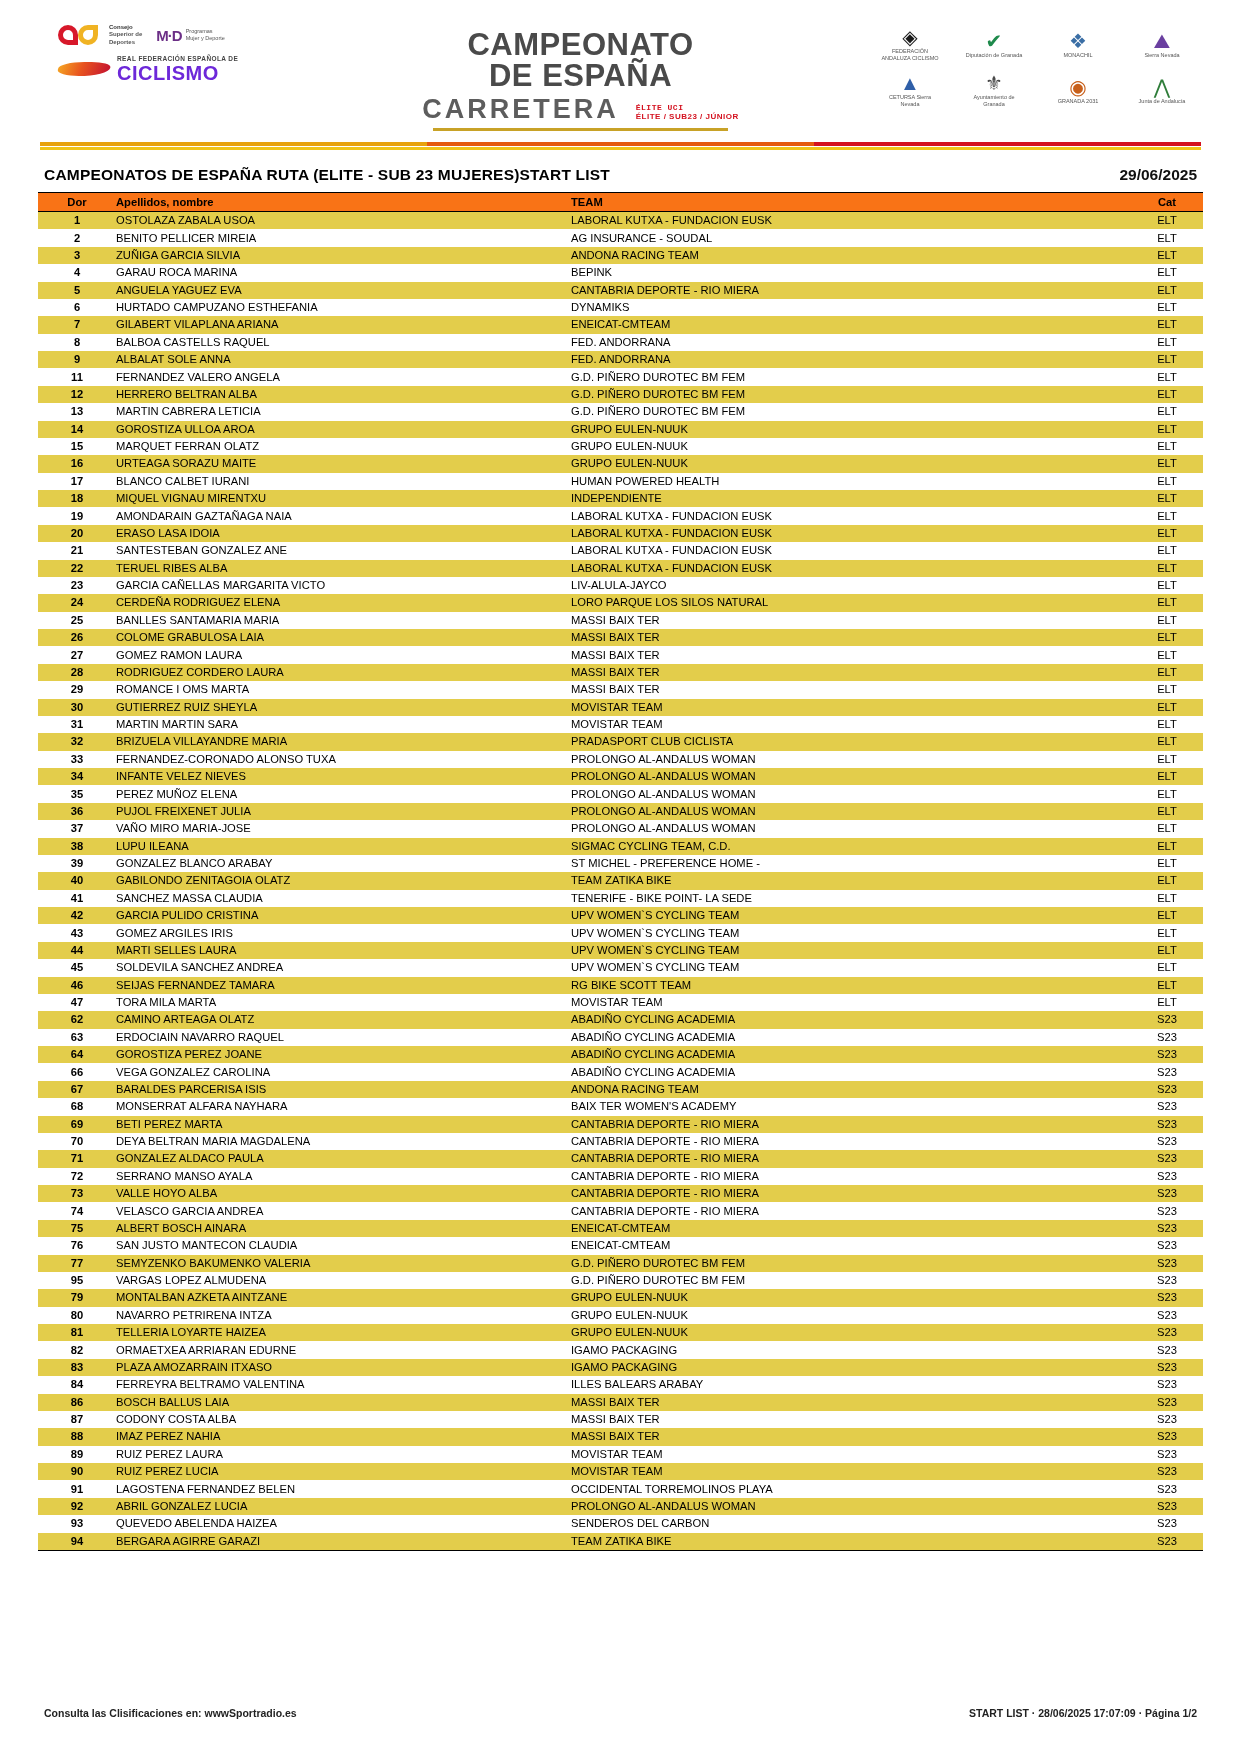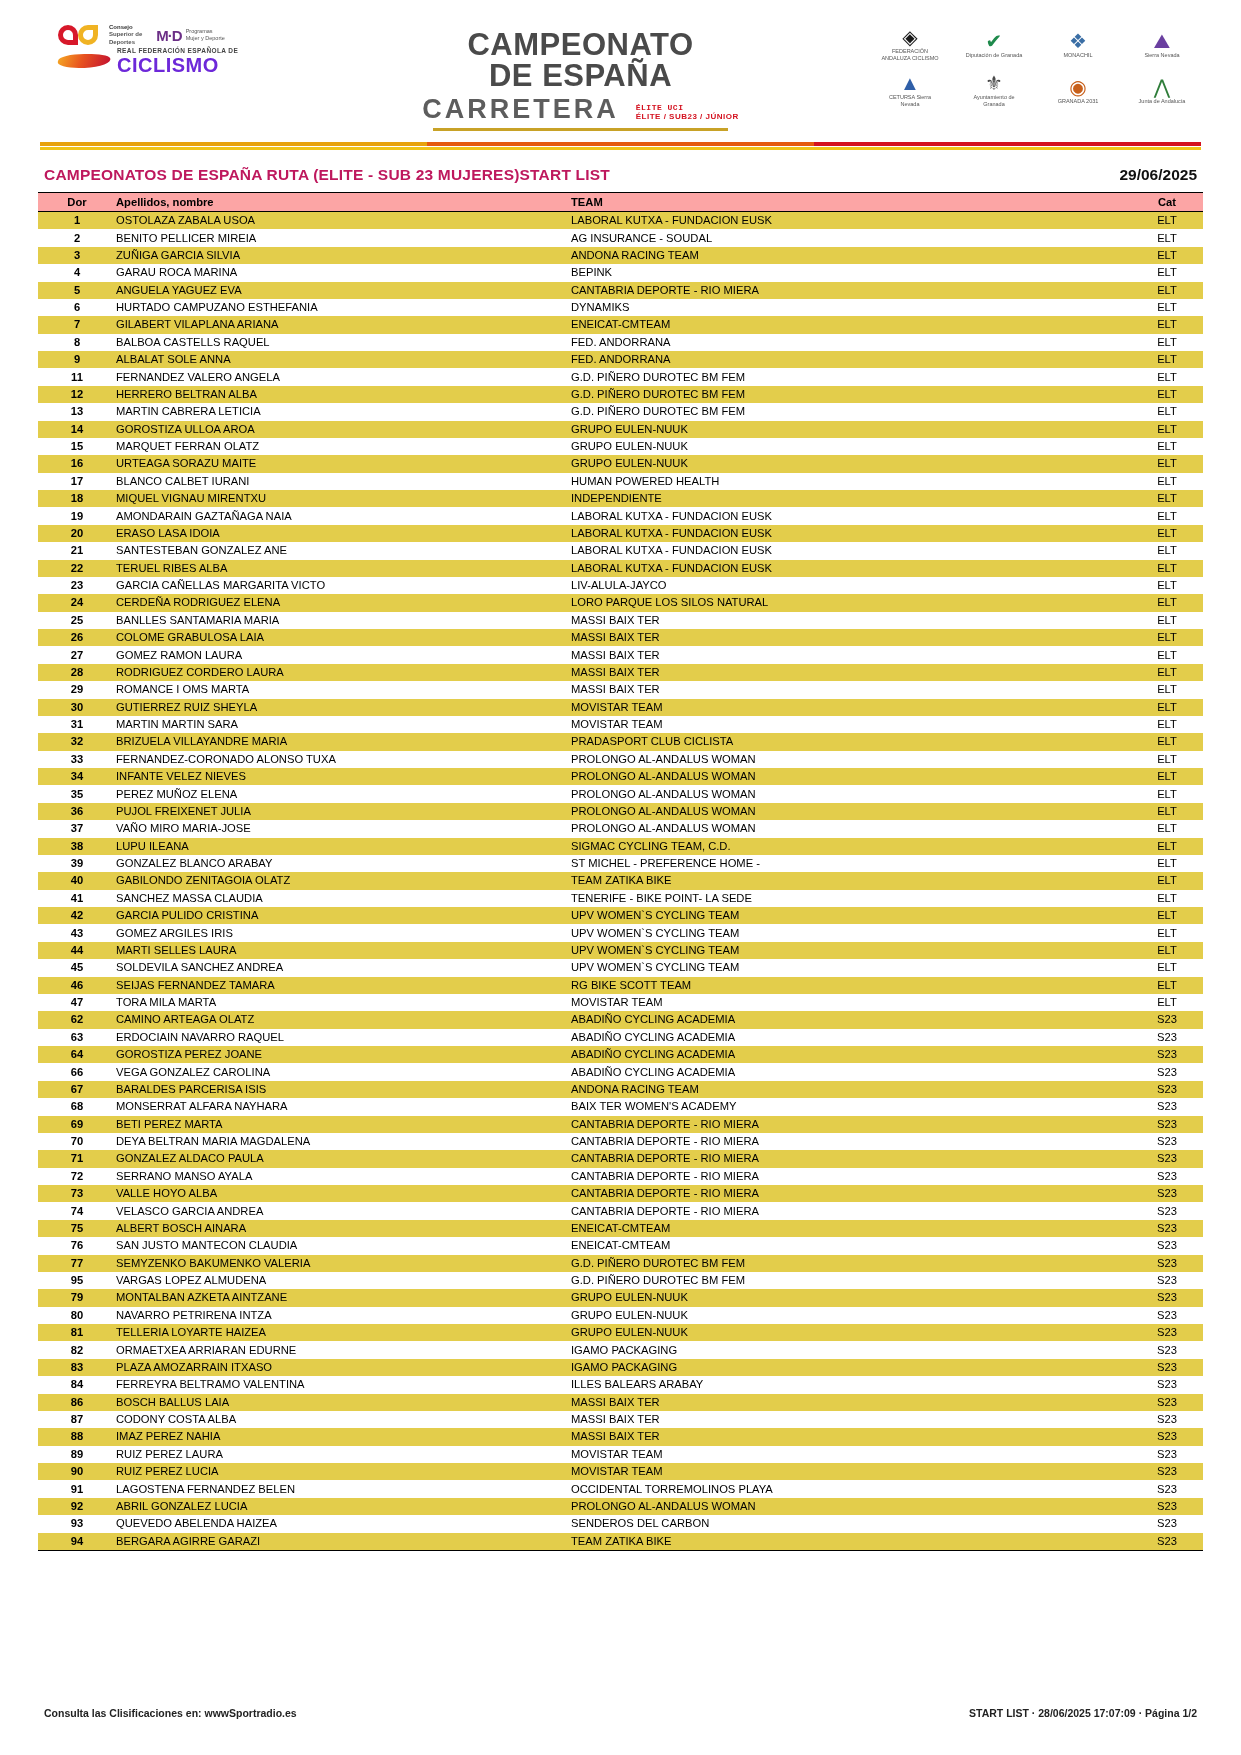--- a/index.html
+++ b/index.html
@@ -26,20 +26,21 @@
   .header {
     display: flex;
     align-items: flex-start;
     justify-content: space-between;
     padding: 22px 10px 6px 20px;
     height: 112px;
   }
   .hdr-left {
     display: flex;
     flex-direction: column;
+    gap: 8px;
     width: 270px;
   }
   .hdr-left-top {
     display: flex;
     align-items: center;
     gap: 14px;
   }
   .csd-logo {
     display: flex;
     align-items: center;
@@ -198,42 +199,42 @@
   
   .titlerow {
     display: flex;
     align-items: baseline;
     justify-content: space-between;
     padding: 6px 6px 8px 6px;
   }
   .doc-title {
     font-size: 15.5px;
     font-weight: bold;
-    color: #be185d;
+    color: #000000;
     letter-spacing: .2px;
   }
   .doc-date {
     font-size: 15.5px;
     font-weight: bold;
     color: #111;
   }
 
   
   table.startlist {
     width: 100%;
     border-collapse: collapse;
     font-size: 11.2px;
   }
   table.startlist thead th {
     font-weight: bold;
     font-size: 11.2px;
     border-top: 1.4px solid #000;
     border-bottom: 1.4px solid #000;
     padding: 3px 0;
-    background: #fca5a5;
+    background: #f97316;
   }
   th.c-dor, td.c-dor { width: 78px; text-align: center; }
   th.c-name, td.c-name { width: 455px; text-align: left; padding-left: 10px; }
   th.c-team, td.c-team { width: 560px; text-align: left; padding-left: 8px; }
   th.c-cat, td.c-cat { width: 72px; text-align: center; }
   th.c-name { text-align: left; padding-left: 10px; }
   th.c-team { text-align: left; padding-left: 8px; }
 
   table.startlist tbody td {
     padding: 1.2px 0;

